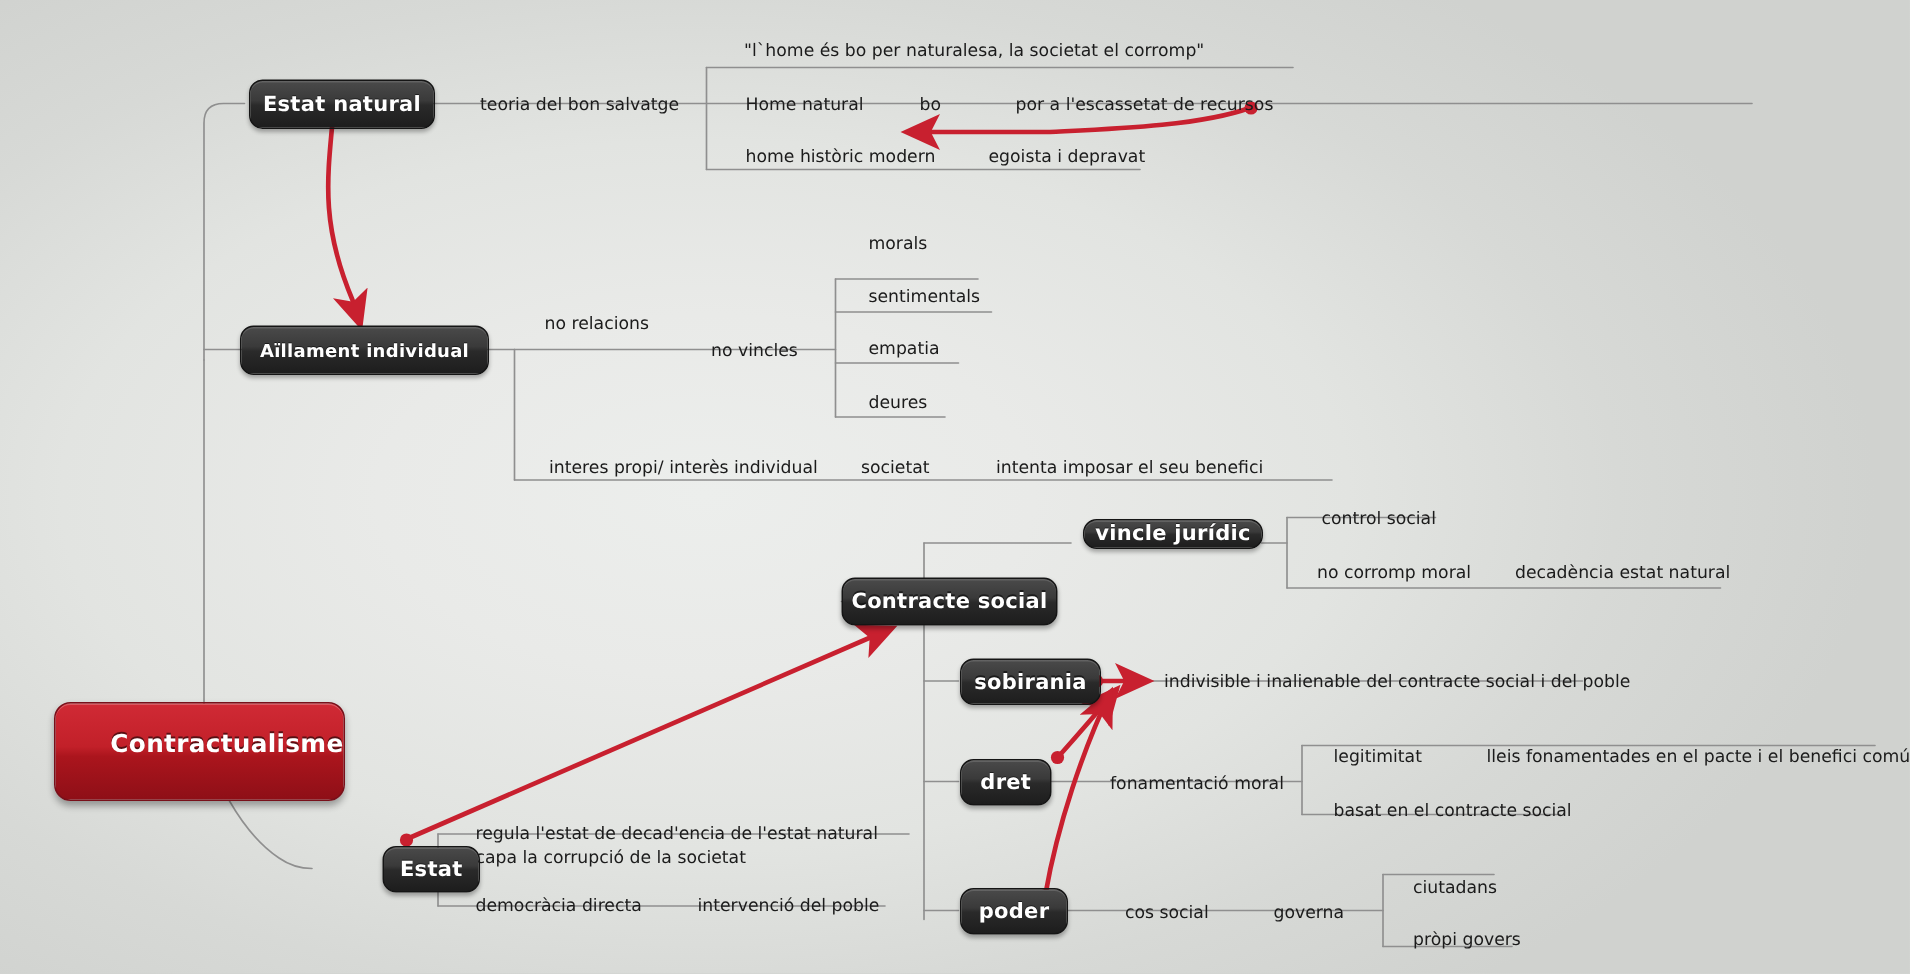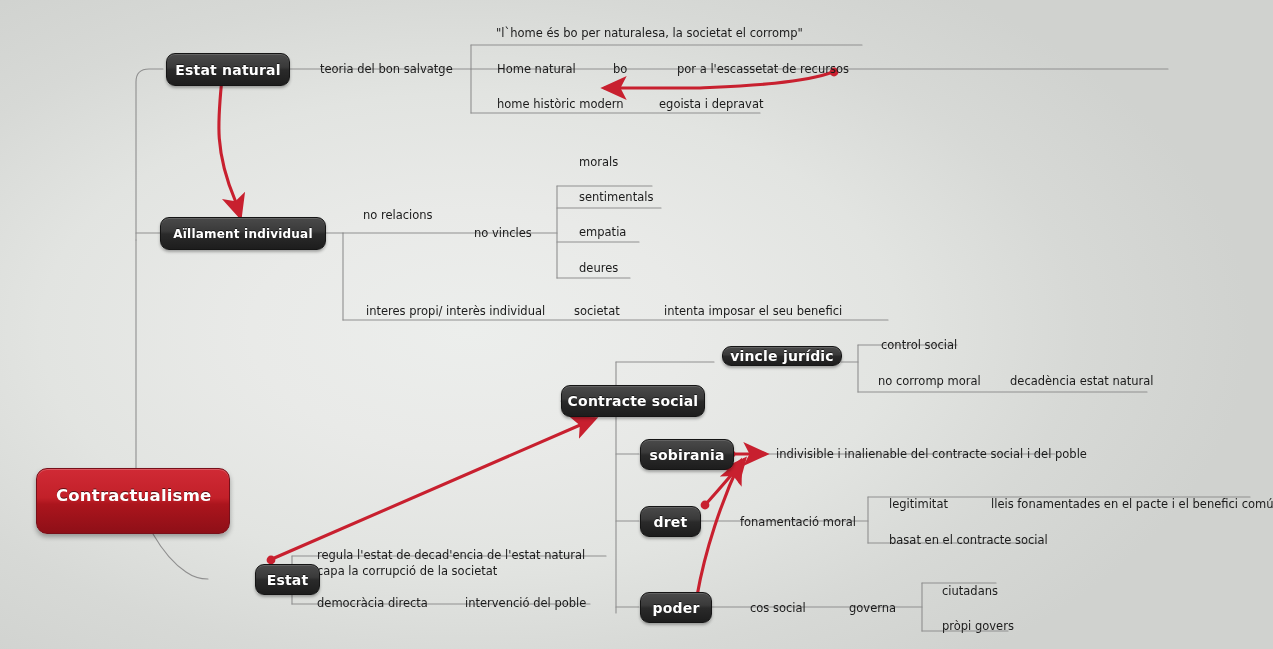--- a/index.html
+++ b/index.html
@@ -150,21 +150,21 @@
       <circle cx="731" cy="454" r="4.4" fill="#c8202f" stroke="none"></circle>
 
       <path d="M706,504 C722,486 734,472 744,460" marker-end="url(#redArrow)"></path>
       <circle cx="705" cy="505" r="4.4" fill="#c8202f" stroke="none"></circle>
 
       <path d="M697,596 C705,550 722,500 740,462" marker-end="url(#redArrow)"></path>
       <circle cx="697" cy="597" r="4.4" fill="#c8202f" stroke="none"></circle>
     </g>
   </svg>
 
-  <div class="node root" style="left:36px; top:468px; width:194px; height:66px; font-size:16.5px;">
+  <div class="node root" style="left:36px; top:468px; width:194px; height:66px; font-size:16.5px;text-align:right;">
     <div>Contractualisme</div>
   </div>
 
   <div class="node dark" style="left:166px; top:53px; width:124px; height:33px; font-size:14px;">
     <span>Estat natural</span>
   </div>
 
   <div class="node dark" style="left:160px; top:217px; width:166px; height:33px; font-size:12px;">
     <span>Aïllament individual</span>
   </div>

